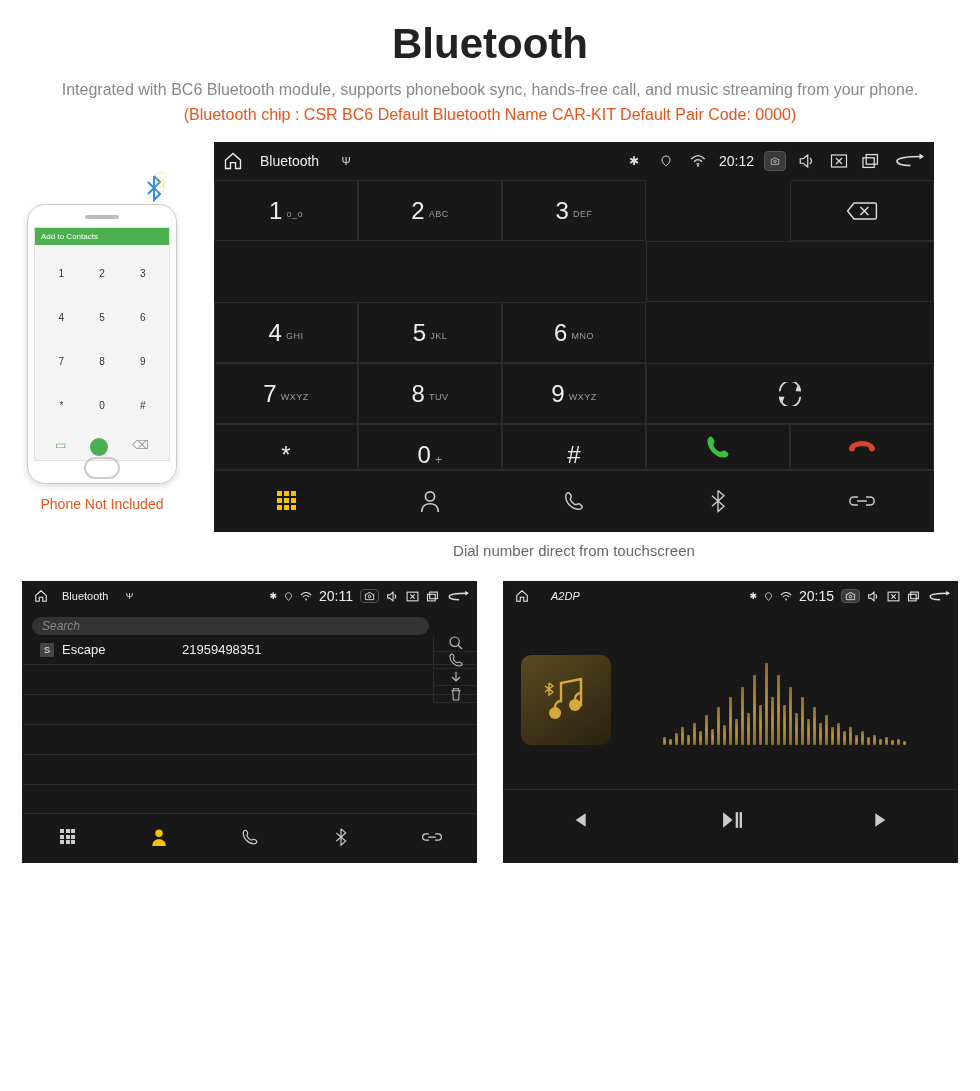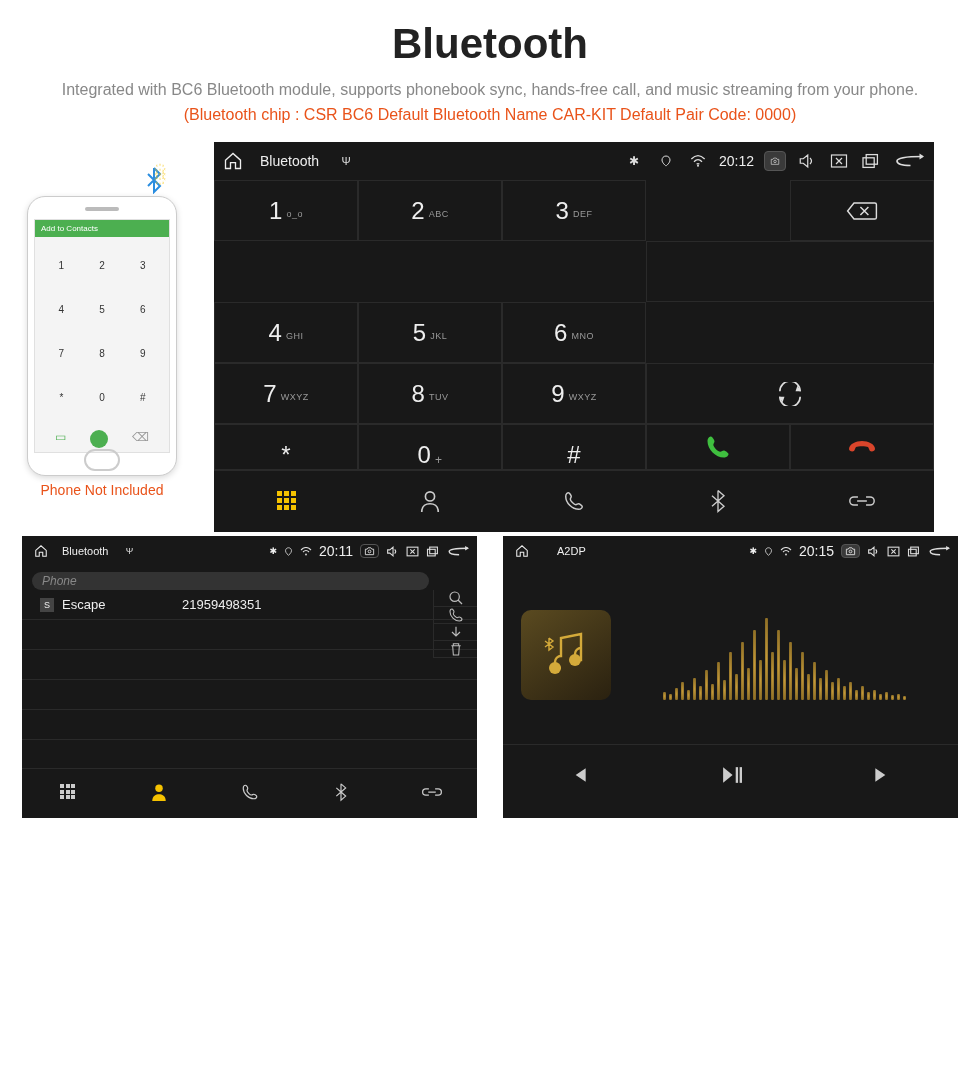--- a/index.html
+++ b/index.html
@@ -9,21 +9,21 @@
     width: 980px;
     color: #666;
   }
   .page-title { text-align: center; font-size: 42px; font-weight: 700; color: #222; margin-top: 20px; }
   .page-subtitle { text-align: center; font-size: 16px; color: #888; margin: 10px 40px 4px; line-height: 1.5; }
   .spec-line { text-align: center; font-size: 16px; color: #e9531a; margin-bottom: 18px; }
 
   
   .row1 { display: flex; padding: 0 22px; gap: 32px; align-items: flex-start; }
   .phone-col { width: 160px; text-align: center; flex: 0 0 160px; margin-top: 50px; }
-  .phone-frame { width: 150px; height: 280px; background: #fff; border: 1px solid #ccc; border-radius: 18px; margin: 4px auto; position: relative; box-shadow: 0 2px 6px rgba(0,0,0,.15); padding: 22px 6px; }
+  .phone-frame { width: 150px; height: 280px; background: #fff; border: 1px solid #ccc; border-radius: 18px; margin: 12px auto; position: relative; box-shadow: 0 2px 6px rgba(0,0,0,.15); padding: 22px 6px; }
   .phone-speaker { width: 34px; height: 4px; background: #bbb; border-radius: 2px; position: absolute; top: 10px; left: 50%; transform: translateX(-50%); }
   .phone-button { width: 36px; height: 22px; border: 2px solid #ccc; border-radius: 14px; position: absolute; bottom: 4px; left: 50%; transform: translateX(-50%); }
   .phone-screen { width: 100%; height: 100%; background: #f4f4f4; border: 1px solid #e0e0e0; display: flex; flex-direction: column; font-size: 8px; color: #555; }
   .phone-top { background: #4caf50; color: #fff; padding: 4px 6px; text-align: left; }
   .phone-dialpad { flex: 1; display: grid; grid-template-columns: repeat(3,1fr); padding: 6px; }
   .phone-dialpad div { display: flex; align-items:center; justify-content:center; font-size:10px; color:#333; }
   .phone-bottom { display: flex; justify-content: space-around; padding: 4px 8px; }
   .phone-callbtn { width: 18px; height:18px; background:#4caf50; border-radius:50%; }
   .bt-icon-float { position: absolute; top: -30px; left: 120px; color: #2a8de0; font-size: 22px; }
   .bt-icon-float .waves { position:absolute; left:18px; top:0; font-size:10px; color:#f5c200; line-height:0.5; }
@@ -294,20 +294,21 @@
           </div>
         <div class="tab">
             <span>
               <svg width="26" height="18" viewBox="0 0 32 20">
                 <path d="M11 5 H6 A5 5 0 0 0 6 15 H11 M21 5 H26 A5 5 0 0 1 26 15 H21 M10 10 H22" fill="none" stroke="#ccc" stroke-width="1.8"></path>
               </svg>
             </span>
           </div>
       </div>
     </div>
+    <p class="caption">Dial number direct from touchscreen</p>
   </div>
 </div>
 
 <div class="row2">
 
   <div style="flex:1;">
     <div class="hu hu-small">
       <div class="statusbar" style="font-size:11px;height:30px;">
         <div class="sb-left" style="gap:10px;">
           <span class="sb-icon">
@@ -356,21 +357,21 @@
               </svg>
             </span>
           <span>
               <svg width="22" height="11" viewBox="0 0 40 20">
                 <path d="M38 4 Q4 4 4 10 Q4 16 22 16" fill="none" stroke="#ddd" stroke-width="2.6"></path>
                 <path d="M33 0 L40 4 L33 8" fill="#ddd"></path>
               </svg>
             </span>
         </div>
       </div>
-      <div class="searchbar"><span>Phone</span></div>
+      <div class="searchbar"><span>Search</span></div>
       <div class="pb-body">
         <div class="pb-row">
           <span class="badge">S</span>
           <span class="pbname">Escape</span>
           <span>21959498351</span>
         </div>
         <div class="pb-row"></div>
         <div class="pb-row"></div>
         <div class="pb-row"></div>
         <div class="pb-row"></div>
@@ -435,21 +436,21 @@
               <path d="M11 5 H6 A5 5 0 0 0 6 15 H11 M21 5 H26 A5 5 0 0 1 26 15 H21 M10 10 H22" fill="none" stroke="#ccc" stroke-width="2"></path>
             </svg>
           </div>
       </div>
     </div>
   </div>
 
   <div style="flex:1;">
     <div class="hu hu-small" style="position:relative;">
       <div class="statusbar" style="font-size:11px;height:30px;">
-        <div class="sb-left" style="gap:24px;">
+        <div class="sb-left" style="gap:18px;font-style:italic;">
           <span class="sb-icon">
               <svg width="14" height="14" viewBox="0 0 24 24">
                 <path d="M3 11 L12 3 L21 11 V21 H15 V14 H9 V21 H3 Z" fill="none" stroke="#eee" stroke-width="1.8"></path>
               </svg>
             </span>
           <span class="sb-title">A2DP</span>
         </div>
         <div class="sb-right" style="gap:7px;">
           <span style="font-size:9px;">✱</span>
           <span>

